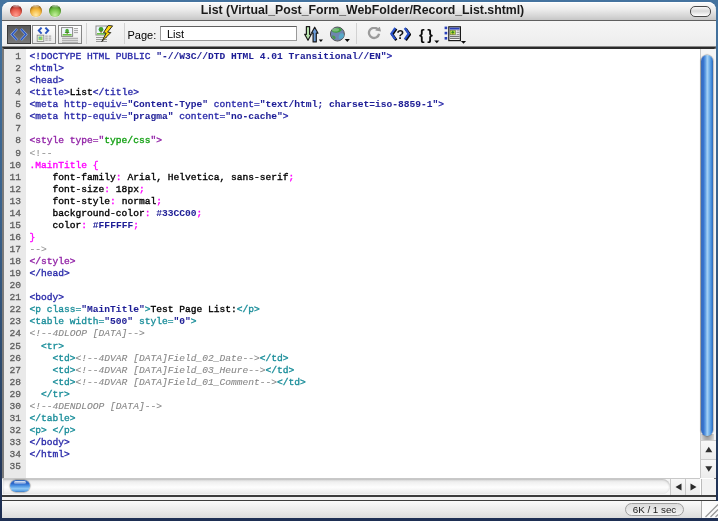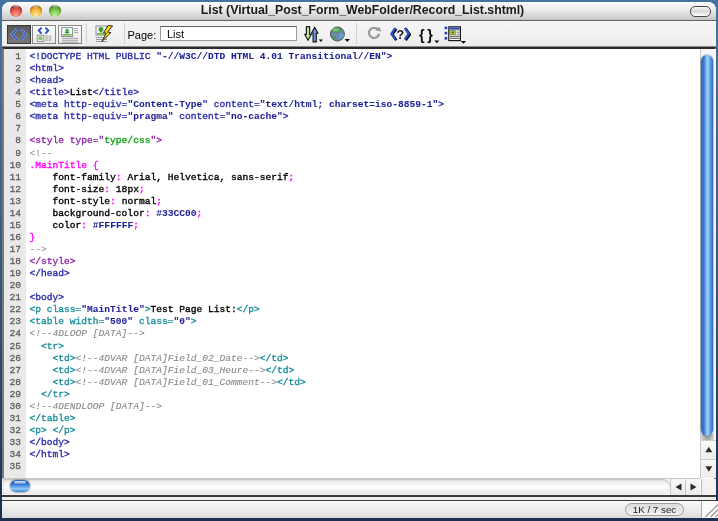--- a/index.html
+++ b/index.html
@@ -277,21 +277,21 @@
     font-style<span class="m">:</span> normal<span class="m">;</span>
     background-color<span class="m">:</span> <span class="v">#33CC00</span><span class="m">;</span>
     color<span class="m">:</span> <span class="v">#FFFFFF</span><span class="m">;</span>
 <span class="m">}</span>
 <span class="c">--&gt;</span>
 <span class="p">&lt;/style&gt;</span>
 <span class="b">&lt;/head&gt;</span>
 
 <span class="b">&lt;body&gt;</span>
 <span class="t">&lt;p class=</span><span class="v">"MainTitle"</span><span class="t">&gt;</span>Test Page List:<span class="t">&lt;/p&gt;</span>
-<span class="t">&lt;table width=</span><span class="v">"500"</span><span class="t"> class=</span><span class="v">"0"</span><span class="t">&gt;</span>
+<span class="t">&lt;table width=</span><span class="v">"500"</span><span class="t"> style=</span><span class="v">"0"</span><span class="t">&gt;</span>
 <span class="i">&lt;!--4DLOOP [DATA]--&gt;</span>
   <span class="t">&lt;tr&gt;</span>
     <span class="t">&lt;td&gt;</span><span class="i">&lt;!--4DVAR [DATA]Field_02_Date--&gt;</span><span class="t">&lt;/td&gt;</span>
     <span class="t">&lt;td&gt;</span><span class="i">&lt;!--4DVAR [DATA]Field_03_Heure--&gt;</span><span class="t">&lt;/td&gt;</span>
     <span class="t">&lt;td&gt;</span><span class="i">&lt;!--4DVAR [DATA]Field_01_Comment--&gt;</span><span class="t">&lt;/td&gt;</span>
   <span class="t">&lt;/tr&gt;</span>
 <span class="i">&lt;!--4DENDLOOP [DATA]--&gt;</span>
 <span class="t">&lt;/table&gt;</span>
 <span class="t">&lt;p&gt; &lt;/p&gt;</span>
 <span class="b">&lt;/body&gt;</span>
@@ -326,19 +326,19 @@
   <svg width="15" height="16" style="position:absolute;left:0;top:0;">
       <path d="M10.5 8 L4.5 4.5 L4.5 11.5 Z" fill="#2a2a2a"></path>
     </svg>
 </div>
 <div id="corner" class="abs"></div>
 
 <div id="statline1" class="abs"></div>
 <div id="statlight" class="abs"></div>
 <div id="statline2" class="abs"></div>
 <div id="statusbar" class="abs"></div>
-<div id="kcapsule" class="abs">1K / 7 sec</div>
+<div id="kcapsule" class="abs">6K / 1 sec</div>
 <div id="grip" class="abs">
   <svg width="17" height="17" style="position:absolute;left:0;top:0;">
     <path d="M16 3.5 L3.5 16 M16 8.5 L8.5 16 M16 13.5 L13.5 16" stroke="#9a9a9a" stroke-width="1.3"></path>
   </svg>
 </div>
 <div id="bottomstrip" class="abs"></div>
 
 </body></html>

